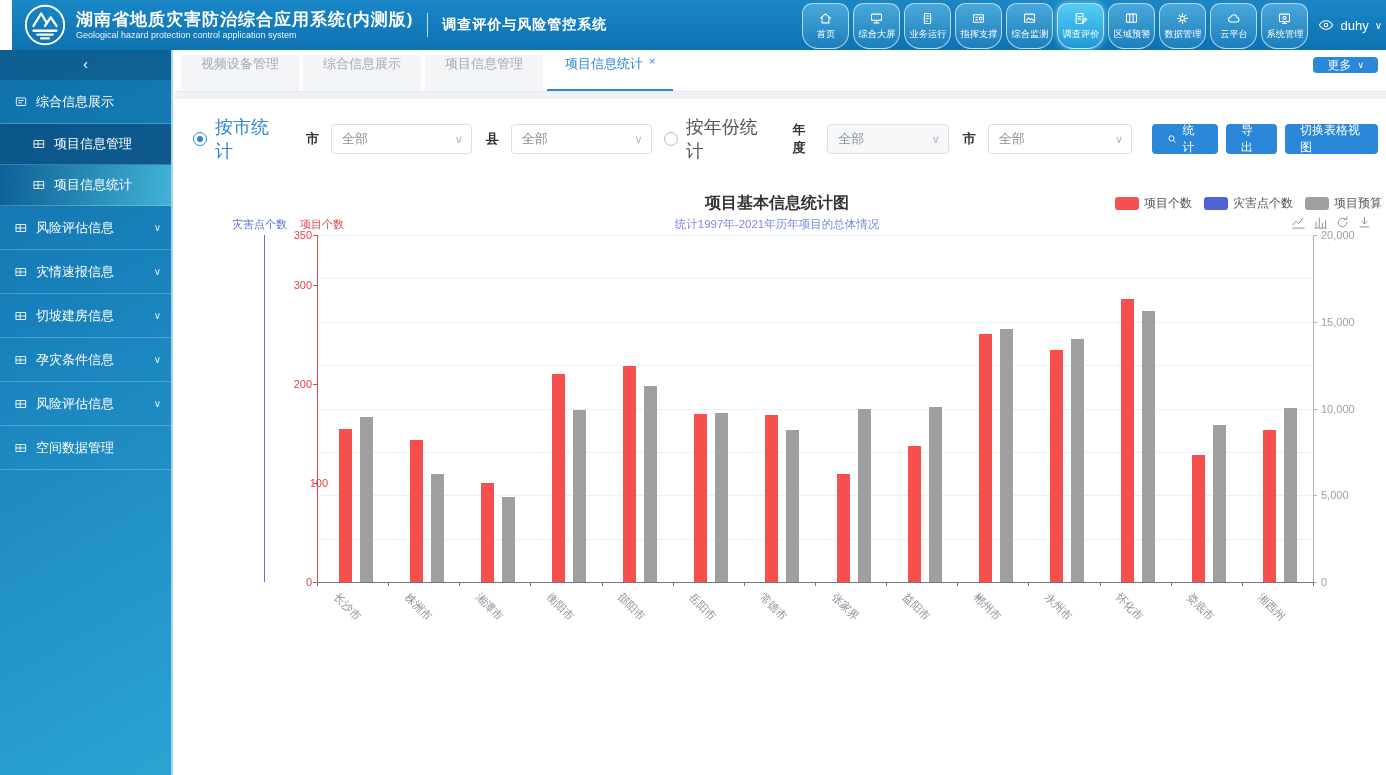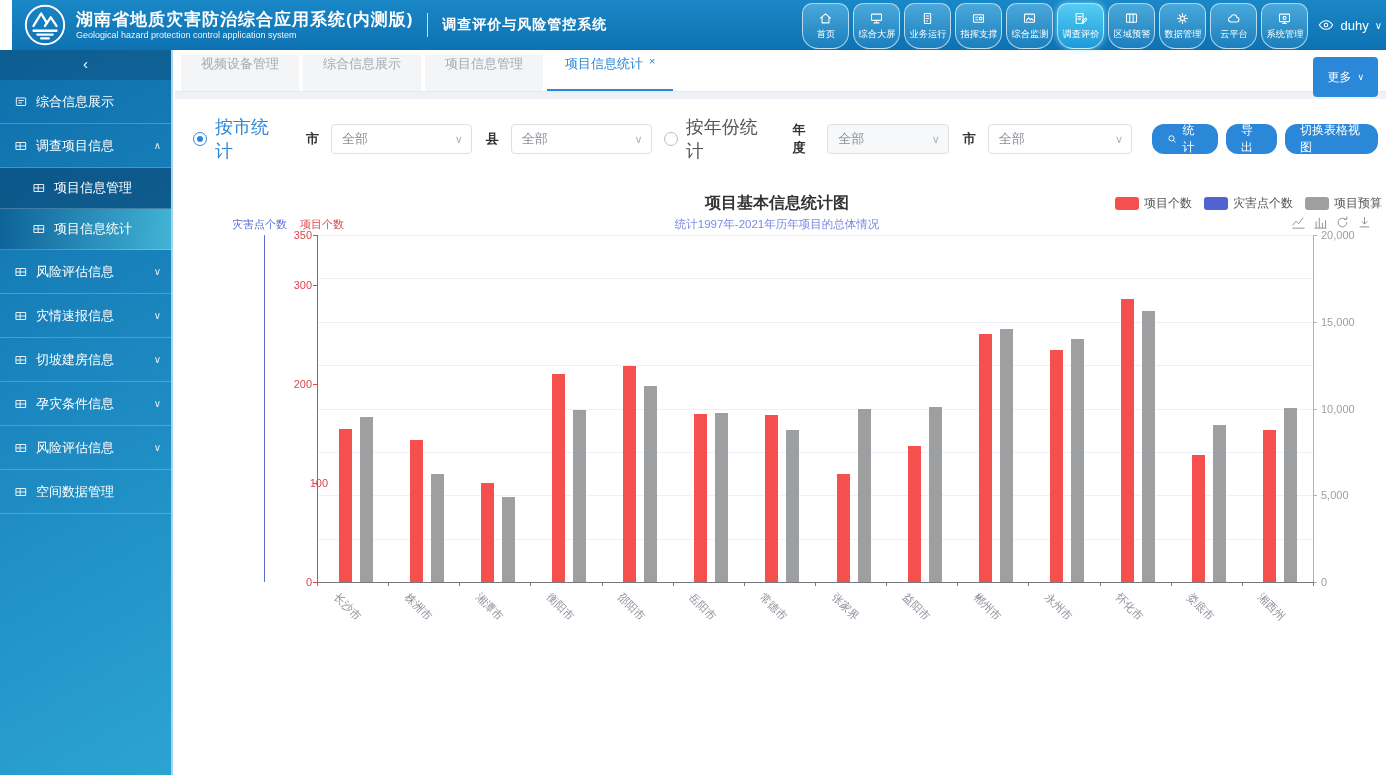--- a/index.html
+++ b/index.html
@@ -39,38 +39,38 @@
   .menu-item.open-sub { background:rgba(5,48,92,.45); }
   .menu-item.active-sub { background:linear-gradient(90deg,rgba(10,80,130,.55),rgba(98,220,235,.55)); }
 
   
   #main { position:absolute; left:175px; top:50px; width:1211px; height:725px; background:#fff; }
   #tabbar { height:42px; background:#fff; border-bottom:1px solid #e6e8ec; display:flex; align-items:flex-end; padding-left:6px; position:relative; }
   .tab { height:36px; min-width:118px; padding:0 18px; margin-right:4px; display:flex; justify-content:center;
     gap:6px; background:#f4f5f7; color:#a4aab2; font-size:13px; cursor:pointer; }
   .tab.active { background:#fff; color:#2b87d8; border-bottom:2px solid #2b87d8; }
   .tab .close-x { font-size:11px; }
-  #more-btn { position:absolute; right:8px; top:7px; height:40px; padding:0 14px; background:#2b87d8; color:#fff;
+  #more-btn { position:absolute; right:8px; top:7px; height:16px; padding:0 14px; background:#2b87d8; color:#fff;
     font-size:12px; border-radius:4px; display:flex; align-items:center; gap:6px; cursor:pointer; }
   #spacer { height:7px; background:#eef1f5; }
 
   
   #filterbar { display:flex; align-items:center; padding:16px 8px 0 18px; gap:8px; }
   .radio { width:14px; height:14px; border-radius:50%; border:1px solid #2b87d8; position:relative; flex:0 0 auto; cursor:pointer; }
   .radio .dot { position:absolute; left:3px; top:3px; width:6px; height:6px; border-radius:50%; background:#2b87d8; }
   .radio.off { border-color:#b9bec6; }
   .radio-label { font-size:18px; color:#2b87d8; margin-right:14px; cursor:pointer; }
   .radio-label.off { color:#555; }
   .fld-label { font-size:13px; color:#333; font-weight:bold; margin:0 4px 0 6px; }
   .select { height:30px; border:1px solid #dcdfe6; border-radius:4px; background:#fff; display:flex; align-items:center;
     padding:0 8px 0 10px; font-size:13px; color:#8a9099; cursor:pointer; }
   .select .chev { margin-left:auto; color:#b0b4bb; font-size:11px; padding-left:8px; }
   .select.w1 { width:158px; } .select.w2 { width:158px; margin-right:4px;} .select.w3 { width:136px; background:#f6f8fa; }
   .select.w4 { width:162px; }
-  .btn { height:30px; border-radius:12px; background:#2b87d8; color:#fff; font-size:12px; display:flex; align-items:center;
+  .btn { height:30px; border-radius:4px; background:#2b87d8; color:#fff; font-size:12px; display:flex; align-items:center;
     justify-content:flex-start; gap:5px; cursor:pointer; padding:0 15px; }
   .btn svg { width:12px; height:12px; }
   #stat-btn { margin-left:12px; } 
 
   
   #chart { position:relative; margin:30px 0 0 57px; width:1150px; height:470px; font-size:11px; }
   #chart-title { position:absolute; left:545px; top:0; transform:translateX(-50%); font-size:16px; font-weight:bold; color:#333; white-space:nowrap; }
   #chart-subtitle { position:absolute; left:545px; top:24px; transform:translateX(-50%); font-size:11.5px; color:#7d88e4; white-space:nowrap; }
   #legend { position:absolute; right:0; top:2px; display:flex; gap:12px; align-items:center; }
   .lg-item { display:flex; align-items:center; gap:5px; font-size:12px; color:#555; cursor:pointer; }
@@ -189,28 +189,20 @@
 
   <div id="sidebar">
     <div id="collapse-bar">‹</div>
     <div id="menu">
         <div class="menu-item">
           <svg viewBox="0 0 24 24" fill="none" stroke="#fff" stroke-width="1.5" stroke-linecap="round" stroke-linejoin="round">
             <rect x="4" y="5" width="16" height="13" rx="1"></rect>
             <path d="M8 9.5h8M8 13.5h5"></path>
           </svg>
           <span>综合信息展示</span>
-        </div>
-        <div class="menu-item">
-          <svg viewBox="0 0 24 24" fill="none" stroke="#fff" stroke-width="1.5" stroke-linecap="round" stroke-linejoin="round">
-            <rect x="4" y="6" width="16" height="12"></rect>
-            <path d="M4 12h16M10.5 6v12"></path>
-          </svg>
-          <span>调查项目信息</span>
-          <span class="chev">∧</span>
         </div>
         <div class="menu-item lv2 open-sub">
           <svg viewBox="0 0 24 24" fill="none" stroke="#fff" stroke-width="1.5" stroke-linecap="round" stroke-linejoin="round">
             <rect x="4" y="6" width="16" height="12"></rect>
             <path d="M4 12h16M10.5 6v12"></path>
           </svg>
           <span>项目信息管理</span>
         </div>
         <div class="menu-item lv2 active-sub">
           <svg viewBox="0 0 24 24" fill="none" stroke="#fff" stroke-width="1.5" stroke-linecap="round" stroke-linejoin="round">

